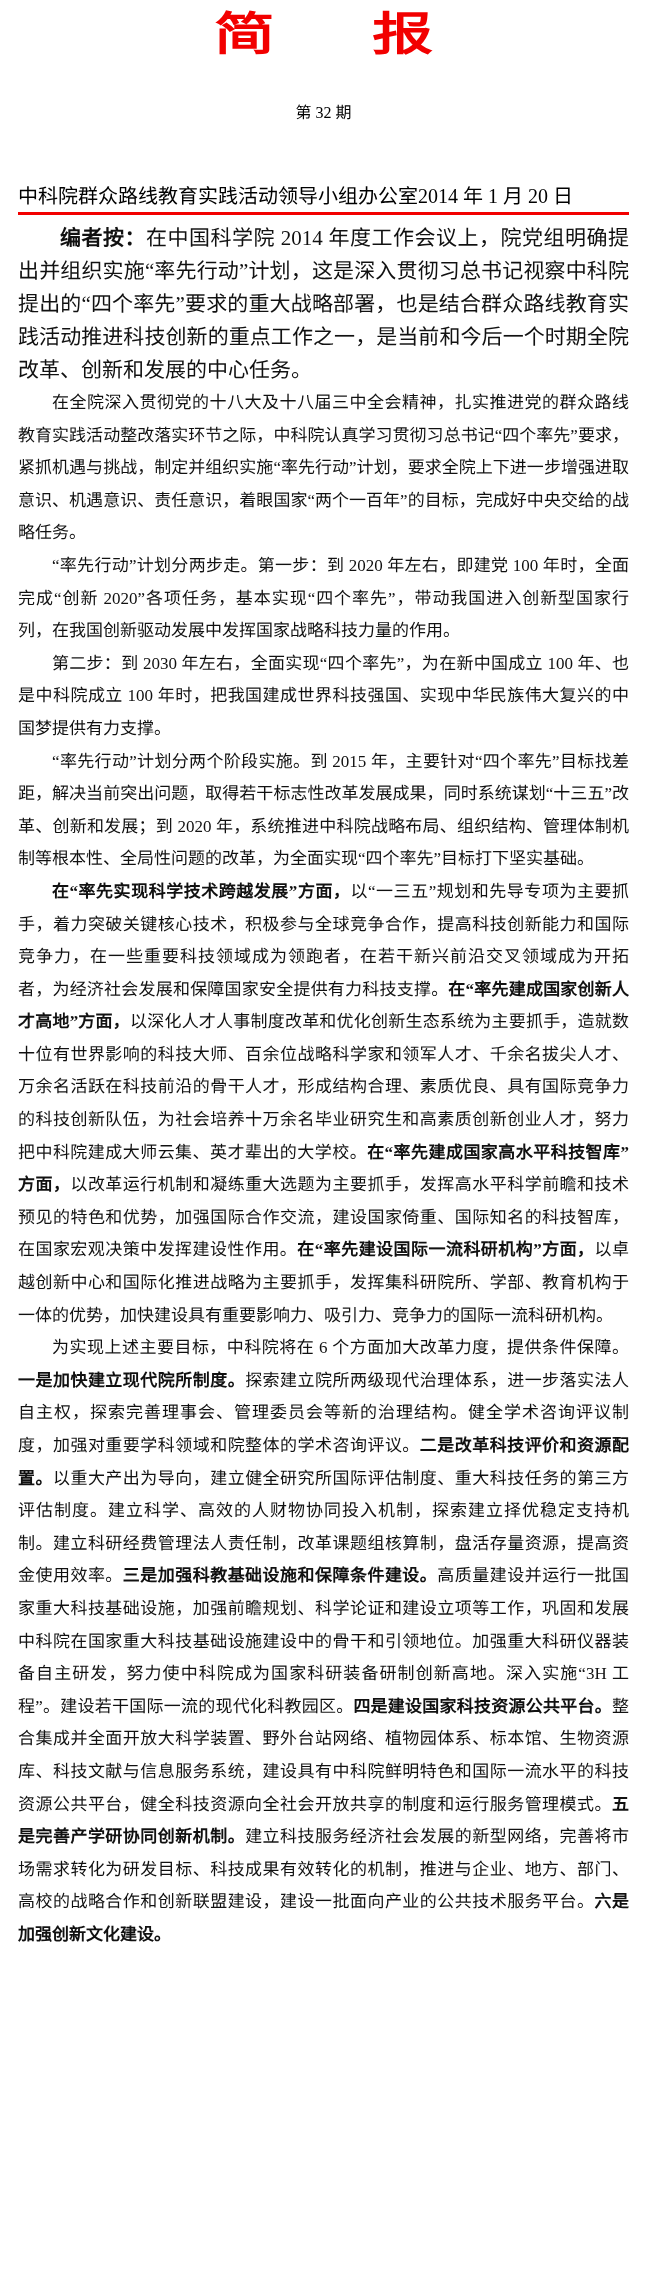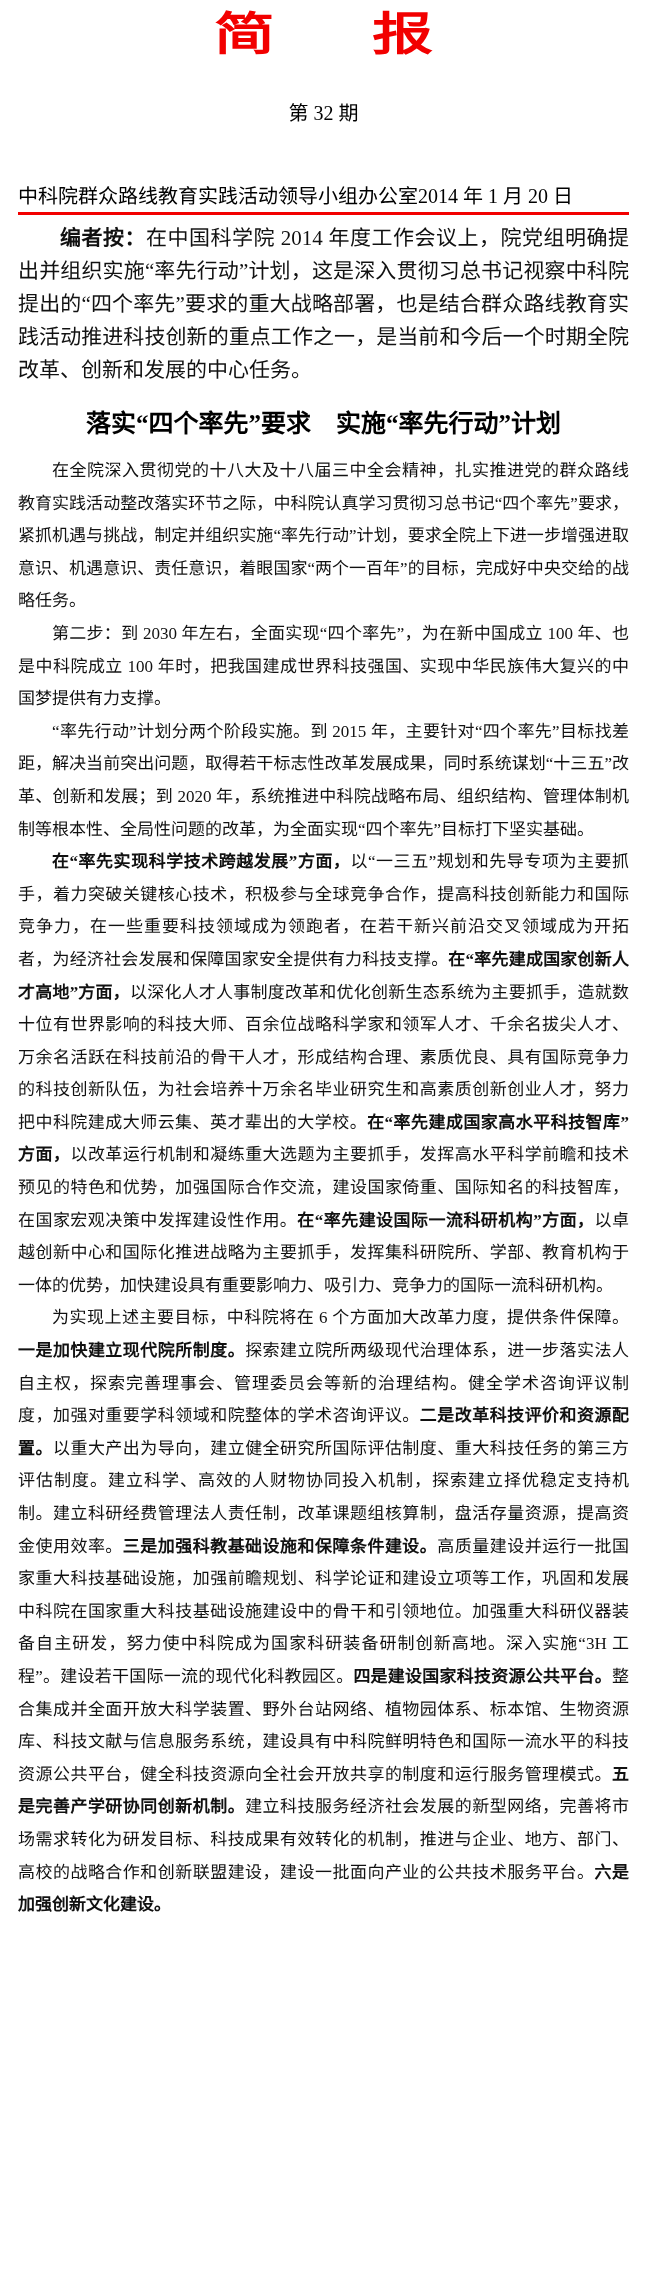--- a/index.html
+++ b/index.html
@@ -31,21 +31,21 @@
     letter-spacing: 14px;
     color: var(--accent-red, #f20000);
     transform: scaleX(1.32);
     transform-origin: center;
     text-indent: 14px; 
     white-space: nowrap;
   }
   .issue {
     margin-top: 40px;
     text-align: center;
-    font-size: 20px;
+    font-size: 16px;
     line-height: 26px;
     color: #000;
   }
   .header-row {
     margin-top: 58px;
     display: flex;
     align-items: flex-end;
     border-bottom: 3px solid var(--accent-red, #f20000);
     padding-bottom: 4px;
     font-size: 20px;
@@ -91,23 +91,23 @@
 
   <div class="issue">第 32 期</div>
 
   <div class="header-row">
     <span class="org">中科院群众路线教育实践活动领导小组办公室</span>
     <span class="date">2014 年 1 月 20 日</span>
   </div>
 
   <p class="editor-note"><b>编者按：</b><span>在中国科学院 2014 年度工作会议上，院党组明确提出并组织实施“率先行动”计划，这是深入贯彻习总书记视察中科院提出的“四个率先”要求的重大战略部署，也是结合群众路线教育实践活动推进科技创新的重点工作之一，是当前和今后一个时期全院改革、创新和发展的中心任务。</span></p>
 
-  <h2 class="headline">落实“四个率先”要求　实施“率先行动”计划</h2>
 
   <div class="article-body">
       <p class="body-para"><span>在全院深入贯彻党的十八大及十八届三中全会精神，扎实推进党的群众路线教育实践活动整改落实环节之际，中科院认真学习贯彻习总书记“四个率先”要求，紧抓机遇与挑战，制定并组织实施“率先行动”计划，要求全院上下进一步增强进取意识、机遇意识、责任意识，着眼国家“两个一百年”的目标，完成好中央交给的战略任务。</span></p>
+      <p class="body-para"><span>“率先行动”计划分两步走。第一步：到 2020 年左右，即建党 100 年时，全面完成“创新 2020”各项任务，基本实现“四个率先”，带动我国进入创新型国家行列，在我国创新驱动发展中发挥国家战略科技力量的作用。</span></p>
       <p class="body-para"><span>第二步：到 2030 年左右，全面实现“四个率先”，为在新中国成立 100 年、也是中科院成立 100 年时，把我国建成世界科技强国、实现中华民族伟大复兴的中国梦提供有力支撑。</span></p>
       <p class="body-para"><span>“率先行动”计划分两个阶段实施。到 2015 年，主要针对“四个率先”目标找差距，解决当前突出问题，取得若干标志性改革发展成果，同时系统谋划“十三五”改革、创新和发展；到 2020 年，系统推进中科院战略布局、组织结构、管理体制机制等根本性、全局性问题的改革，为全面实现“四个率先”目标打下坚实基础。</span></p>
       <p class="body-para"><b>在“率先实现科学技术跨越发展”方面，</b><span>以“一三五”规划和先导专项为主要抓手，着力突破关键核心技术，积极参与全球竞争合作，提高科技创新能力和国际竞争力，在一些重要科技领域成为领跑者，在若干新兴前沿交叉领域成为开拓者，为经济社会发展和保障国家安全提供有力科技支撑。</span><b>在“率先建成国家创新人才高地”方面，</b><span>以深化人才人事制度改革和优化创新生态系统为主要抓手，造就数十位有世界影响的科技大师、百余位战略科学家和领军人才、千余名拔尖人才、万余名活跃在科技前沿的骨干人才，形成结构合理、素质优良、具有国际竞争力的科技创新队伍，为社会培养十万余名毕业研究生和高素质创新创业人才，努力把中科院建成大师云集、英才辈出的大学校。</span><b>在“率先建成国家高水平科技智库”方面，</b><span>以改革运行机制和凝练重大选题为主要抓手，发挥高水平科学前瞻和技术预见的特色和优势，加强国际合作交流，建设国家倚重、国际知名的科技智库，在国家宏观决策中发挥建设性作用。</span><b>在“率先建设国际一流科研机构”方面，</b><span>以卓越创新中心和国际化推进战略为主要抓手，发挥集科研院所、学部、教育机构于一体的优势，加快建设具有重要影响力、吸引力、竞争力的国际一流科研机构。</span></p>
       <p class="body-para"><span>为实现上述主要目标，中科院将在 6 个方面加大改革力度，提供条件保障。</span><b>一是加快建立现代院所制度。</b><span>探索建立院所两级现代治理体系，进一步落实法人自主权，探索完善理事会、管理委员会等新的治理结构。健全学术咨询评议制度，加强对重要学科领域和院整体的学术咨询评议。</span><b>二是改革科技评价和资源配置。</b><span>以重大产出为导向，建立健全研究所国际评估制度、重大科技任务的第三方评估制度。建立科学、高效的人财物协同投入机制，探索建立择优稳定支持机制。建立科研经费管理法人责任制，改革课题组核算制，盘活存量资源，提高资金使用效率。</span><b>三是加强科教基础设施和保障条件建设。</b><span>高质量建设并运行一批国家重大科技基础设施，加强前瞻规划、科学论证和建设立项等工作，巩固和发展中科院在国家重大科技基础设施建设中的骨干和引领地位。加强重大科研仪器装备自主研发，努力使中科院成为国家科研装备研制创新高地。深入实施“3H 工程”。建设若干国际一流的现代化科教园区。</span><b>四是建设国家科技资源公共平台。</b><span>整合集成并全面开放大科学装置、野外台站网络、植物园体系、标本馆、生物资源库、科技文献与信息服务系统，建设具有中科院鲜明特色和国际一流水平的科技资源公共平台，健全科技资源向全社会开放共享的制度和运行服务管理模式。</span><b>五是完善产学研协同创新机制。</b><span>建立科技服务经济社会发展的新型网络，完善将市场需求转化为研发目标、科技成果有效转化的机制，推进与企业、地方、部门、高校的战略合作和创新联盟建设，建设一批面向产业的公共技术服务平台。</span><b>六是加强创新文化建设。</b></p>
     </div>
 
 </div>
 
 </body></html>

